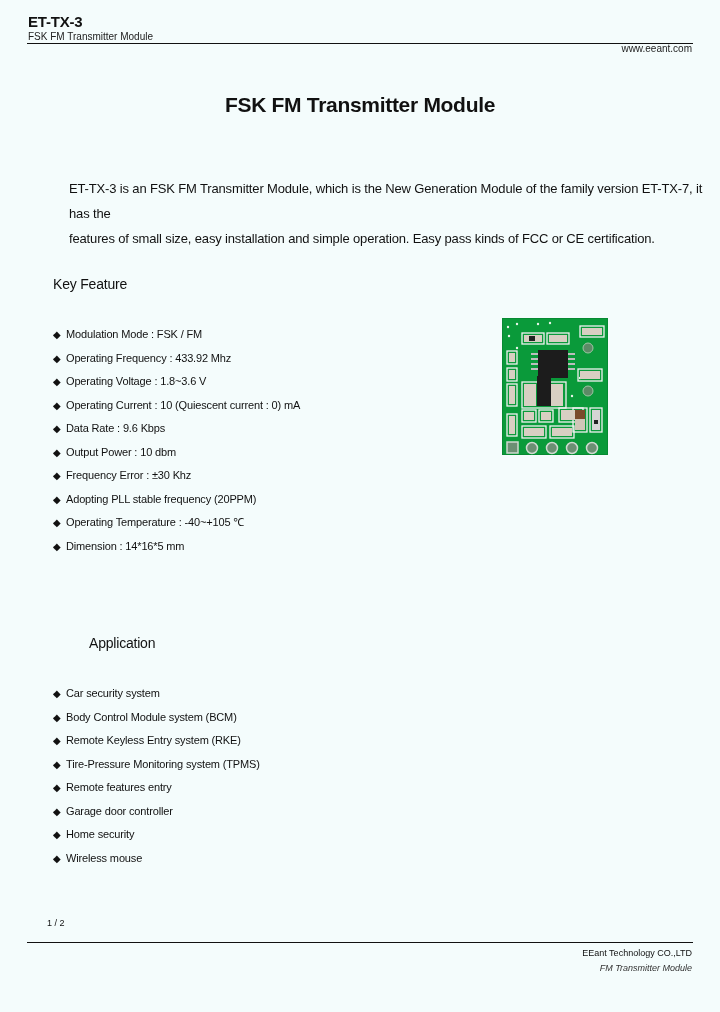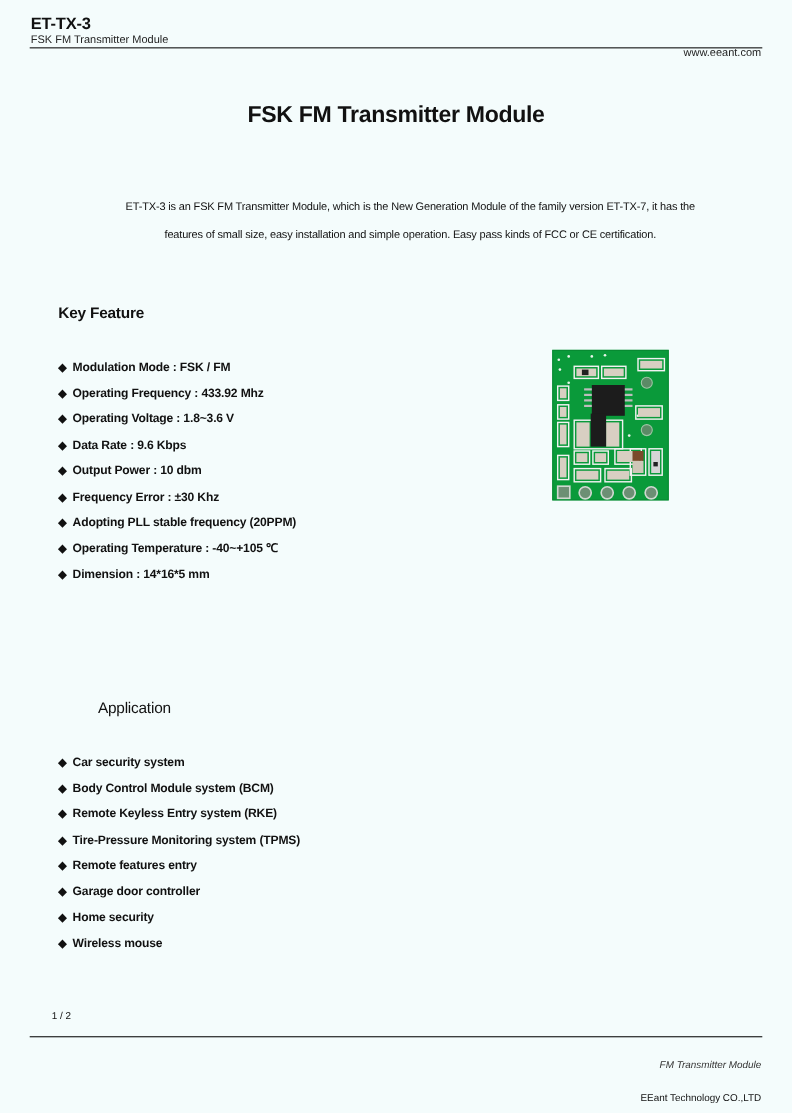--- a/index.html
+++ b/index.html
@@ -8,52 +8,53 @@
     background: #f4fcfc;
     font-family: "Liberation Sans", sans-serif;
     color: #111;
   }
   .abs { position: absolute; }
   .hdr-title { left: 28px; top: 13px; font-size: 15px; font-weight: bold; letter-spacing: -0.2px; }
   .hdr-sub { left: 28px; top: 31px; font-size: 10px; color: #222; }
   .hdr-url { right: 28px; top: 31px; font-size: 10px; color: #222; margin-top: 12px; }
   .hdr-rule { left: 27px; width: 666px; top: 43px; height: 0; border-top: 1px solid #111; }
   .doc-title { left: 0; width: 720px; top: 93px; text-align: center; font-size: 21px; font-weight: bold; letter-spacing: -0.3px; }
-  .intro { left: 53px; width: 640px; top: 176px; font-size: 10px; line-height: 25px; letter-spacing: -0.15px; text-align: center; }
+  .intro { left: 69px; width: 640px; top: 176px; font-size: 13px; line-height: 25px; letter-spacing: -0.15px; }
   .section-h { left: 53px; font-size: 14px; font-weight: normal; letter-spacing: -0.2px; }
-  ul.bullets { list-style: none; margin: 0; padding: 0; left: 53px; font-weight: bold; }
+  ul.bullets { list-style: none; margin: 0; padding: 0; left: 53px; }
   ul.bullets li { font-size: 11px; height: 23.5px; line-height: 14px; white-space: nowrap; letter-spacing: -0.15px; }
   .diamond { display: inline-block; width: 10px; margin-right: 3px; font-size: 10px; }
   .pcb { left: 502px; top: 318px; width: 106px; height: 137px; }
   .ftr-rule { left: 27px; width: 666px; top: 942px; height: 0; border-top: 1px solid #111; }
-  .ftr-company { right: 28px; top: 948px; font-size: 9px; margin-top: 45px; }
+  .ftr-company { right: 28px; top: 948px; font-size: 9px; }
   .ftr-page { left: 47px; top: 918px; font-size: 9px; }
   .ftr-module { right: 28px; top: 963px; font-size: 9px; color: #333; font-style: italic; }
 </style>
 </head>
 <body>
 
 <div class="abs hdr-title">ET-TX-3</div>
 <div class="abs hdr-sub">FSK FM Transmitter Module</div>
 <div class="abs hdr-url">www.eeant.com</div>
 <div class="abs hdr-rule"></div>
 
 <div class="abs doc-title">FSK FM Transmitter Module</div>
 
 <div class="abs intro">
   <div>ET-TX-3 is an FSK FM Transmitter Module, which is the New Generation Module of the family version ET-TX-7, it has the</div>
   <div>features of small size, easy installation and simple operation. Easy pass kinds of FCC or CE certification.</div>
 </div>
 
-<div class="abs section-h" style="top:276px;font-weight:bold;">Key Feature</div>
+<div class="abs section-h" style="top:276px;">Key Feature</div>
 
 <ul class="abs bullets" style="top:327px;">
   <li><span class="diamond">◆</span><span>Modulation Mode : FSK / FM</span></li>
   <li><span class="diamond">◆</span><span>Operating Frequency : 433.92 Mhz</span></li>
   <li><span class="diamond">◆</span><span>Operating Voltage : 1.8~3.6 V</span></li>
+  <li><span class="diamond">◆</span><span>Operating Current : 10 (Quiescent current : 0) mA</span></li>
   <li><span class="diamond">◆</span><span>Data Rate : 9.6 Kbps</span></li>
   <li><span class="diamond">◆</span><span>Output Power : 10 dbm</span></li>
   <li><span class="diamond">◆</span><span>Frequency Error : ±30 Khz</span></li>
   <li><span class="diamond">◆</span><span>Adopting PLL stable frequency (20PPM)</span></li>
   <li><span class="diamond">◆</span><span>Operating Temperature : -40~+105 ℃</span></li>
   <li><span class="diamond">◆</span><span>Dimension : 14*16*5 mm</span></li>
 </ul>
 
 <svg class="abs pcb" viewBox="0 0 106 137" xmlns="http://www.w3.org/2000/svg">
   <rect x="0" y="0" width="106" height="137" fill="#0a9a3a"></rect>

